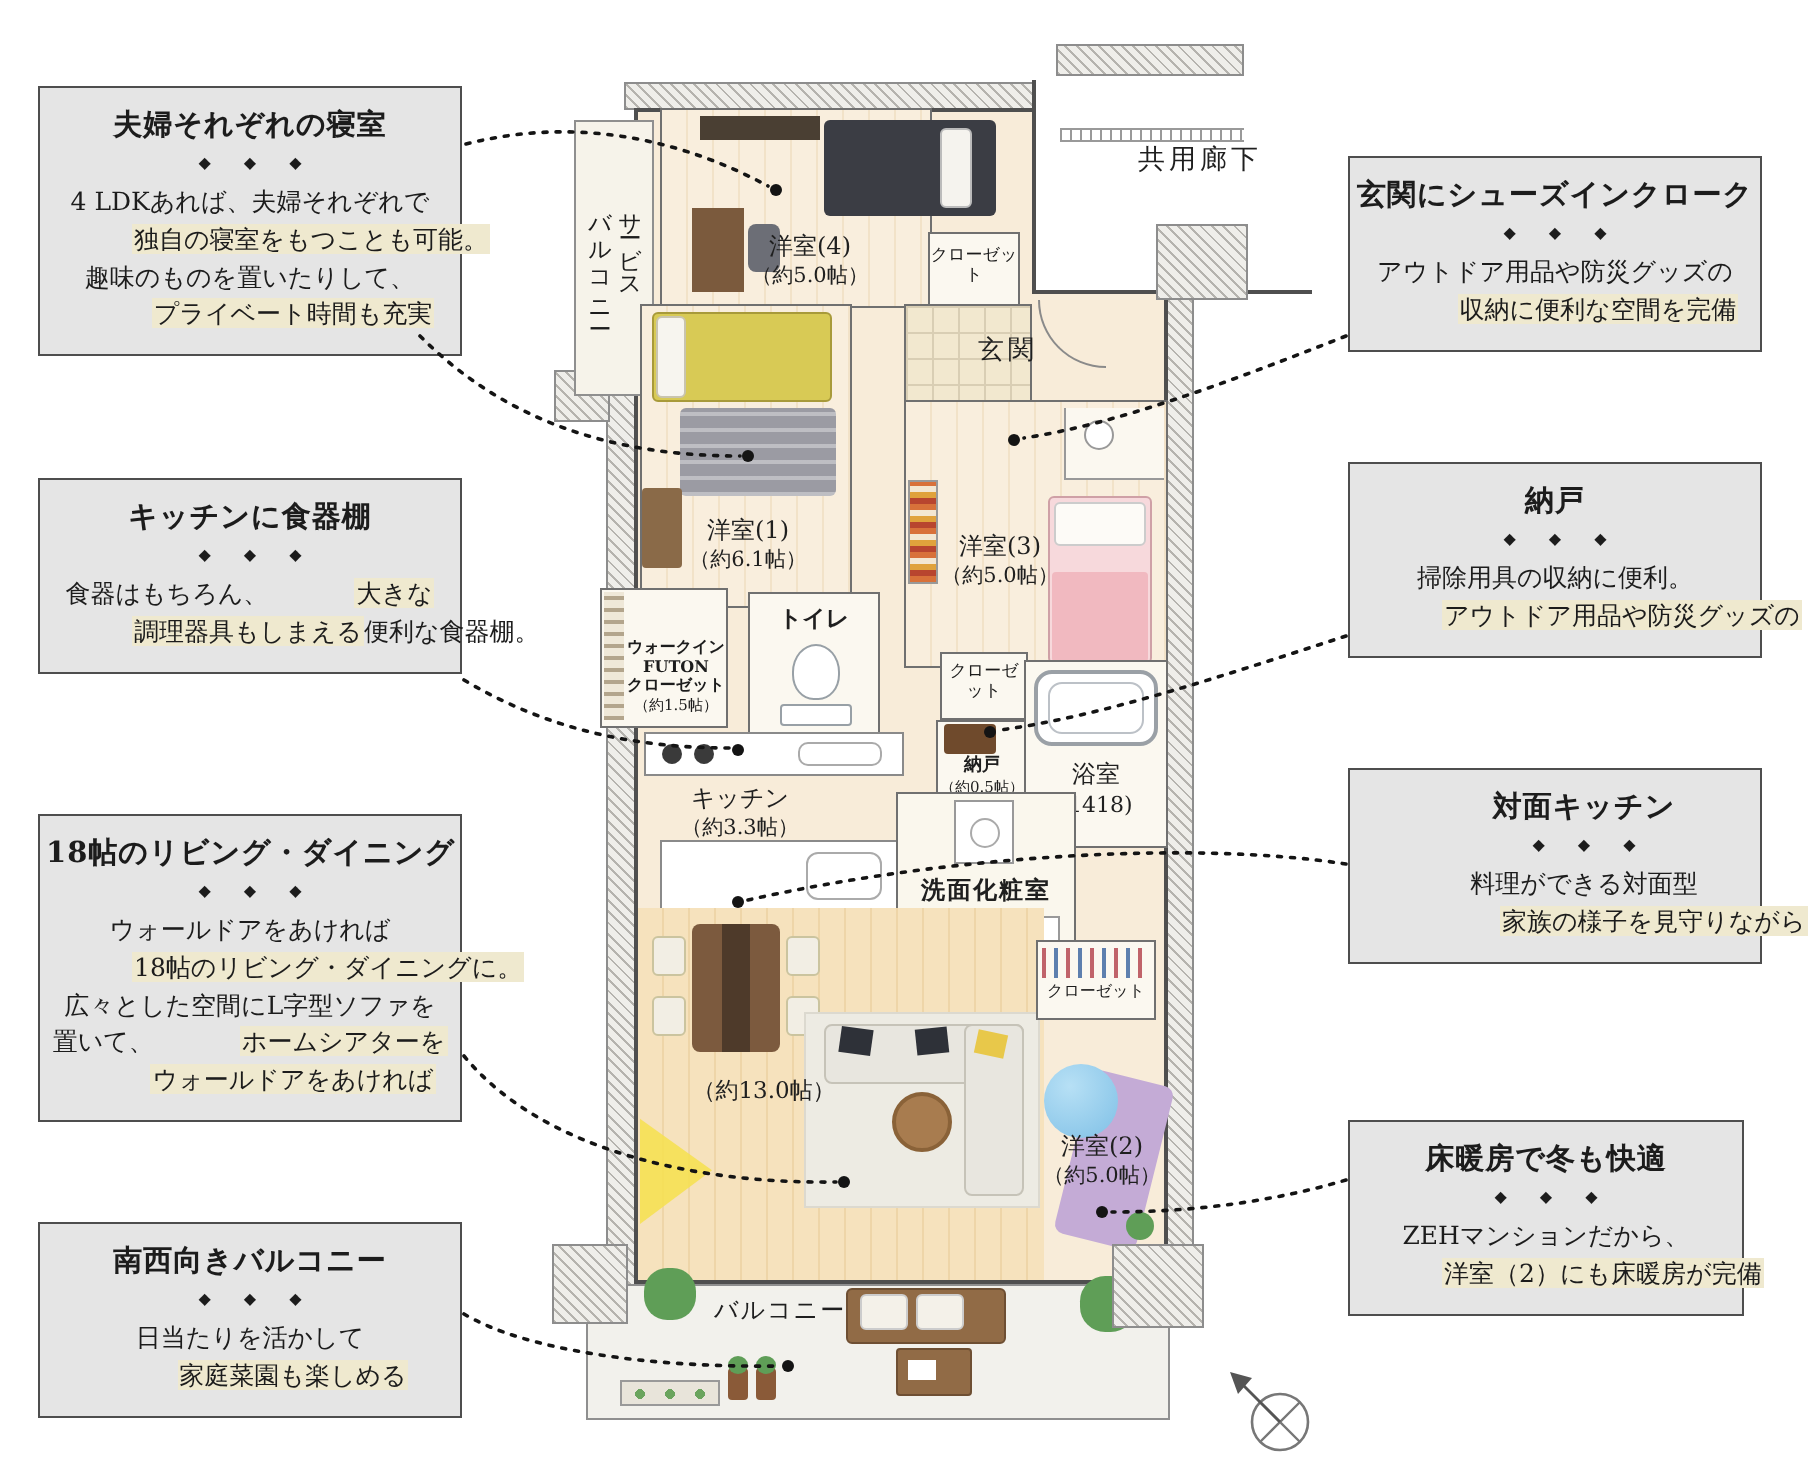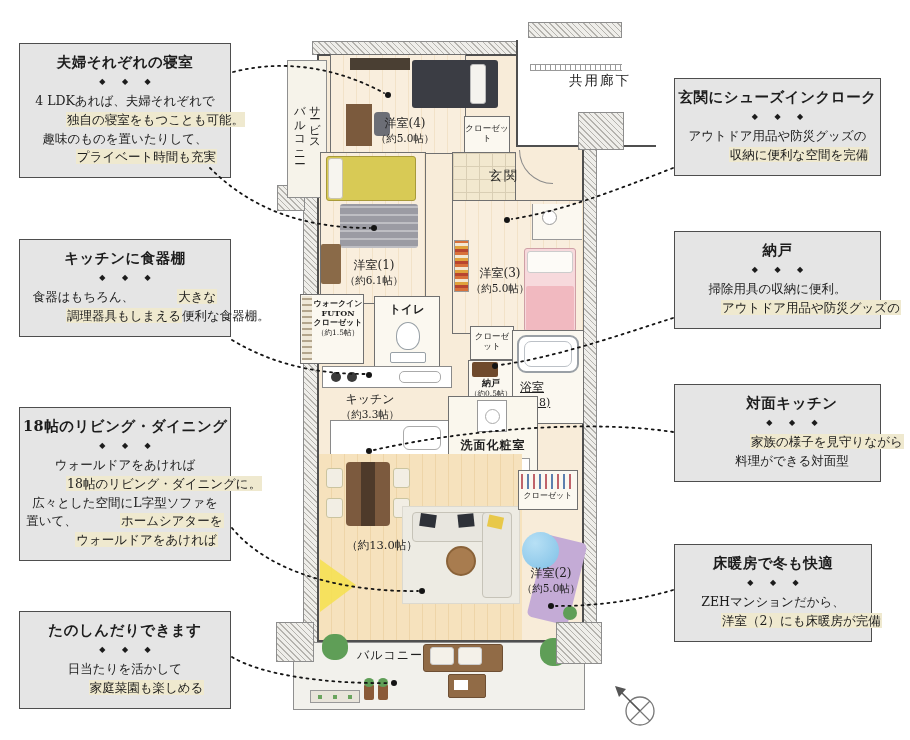--- a/index.html
+++ b/index.html
@@ -110,21 +110,21 @@
   <div class="furn" style="left:524px;top:248px;width:52px;height:84px;background:#f7d9dc;border:1px solid #cfa0a6;border-radius:3px;"></div>
   <div class="furn" style="left:527px;top:251px;width:46px;height:22px;background:#fdfbf7;border:1px solid #ccc;border-radius:3px;"></div>
   <div class="furn" style="left:526px;top:286px;width:48px;height:45px;background:#f1b9c0;border-radius:2px;"></div>
   <div class="rlabel" style="left:452px;top:266px;width:96px;">
     <span class="rname">洋室(3)</span>
     <span class="rsize">（約5.0帖）</span>
   </div>
 
   <div class="room white-room" style="left:300px;top:294px;width:64px;height:70px;padding:4px 0 0 12px;">
     <div class="furn" style="left:1px;top:1px;width:10px;height:64px;background:repeating-linear-gradient(0deg,#b3a58c 0 2px,#efe8d8 2px 6px);"></div>
-    <span class="tiny" style="font-size:8px;font-weight:bold;">ウォークイン</span>
+    <span class="tiny" style="font-size:8px;font-weight:bold;margin-top:20px;">ウォークイン</span>
     <span class="tiny" style="font-size:8px;font-weight:bold;">FUTON</span>
     <span class="tiny" style="font-size:8px;font-weight:bold;">クローゼット</span>
     <span class="tiny" style="font-size:7.5px;">（約1.5帖）</span>
   </div>
 
   <div class="room white-room" style="left:374px;top:296px;width:66px;height:76px;"></div>
   <div class="rlabel" style="left:374px;top:302px;width:66px;">
     <span class="rname" style="font-size:11.5px;font-weight:bold;">トイレ</span>
   </div>
   <div class="furn" style="left:396px;top:322px;width:24px;height:28px;background:#fff;border:1.2px solid #98a0a6;border-radius:50% 50% 45% 45%;"></div>
@@ -138,21 +138,21 @@
   <div class="furn" style="left:472px;top:362px;width:26px;height:15px;background:#6f4a2c;border-radius:2px;"></div>
   <div class="rlabel" style="left:468px;top:378px;width:46px;">
     <span class="tiny" style="font-size:9px;font-weight:bold;">納戸</span>
     <span class="tiny" style="font-size:7.5px;">（約0.5帖）</span>
   </div>
 
   <div class="room white-room" style="left:512px;top:330px;width:72px;height:94px;"></div>
   <div class="furn" style="left:517px;top:335px;width:62px;height:38px;background:#fff;border:2px solid #9aa0a6;border-radius:9px;">
     <div style="position:absolute;left:5px;top:4px;width:48px;height:26px;border:1px solid #bcc1c7;border-radius:7px;"></div>
   </div>
-  <div class="rlabel" style="left:496px;top:380px;width:72px;text-decoration:underline;">
+  <div class="rlabel" style="left:512px;top:380px;width:72px;">
     <span class="rname">浴室</span>
     <span class="rsize" style="font-size:11px;">(1418)</span>
   </div>
 
   <div class="furn" style="left:322px;top:366px;width:130px;height:22px;background:#fff;border:1.2px solid #8a8a8a;">
     <div style="position:absolute;left:8px;top:5px;width:10px;height:10px;background:#3a3a3a;border-radius:50%;"></div>
     <div style="position:absolute;left:24px;top:5px;width:10px;height:10px;background:#3a3a3a;border-radius:50%;"></div>
     <div style="position:absolute;right:10px;top:4px;width:42px;height:12px;border:1px solid #aaa;border-radius:5px;"></div>
   </div>
   <div class="rlabel" style="left:316px;top:392px;width:108px;">
@@ -251,21 +251,21 @@
   <div class="box-title">18帖のリビング・ダイニング</div>
   <div class="box-deco">◆ ◆ ◆</div>
   <div class="box-line"><span>ウォールドアをあければ</span></div>
   <div class="box-line"><span class="hl">18帖のリビング・ダイニングに。</span></div>
   <div class="box-line"><span>広々とした空間にL字型ソファを</span></div>
   <div class="box-line"><span>置いて、</span><span class="hl">ホームシアターを</span></div>
   <div class="box-line"><span class="hl">ウォールドアをあければ</span></div>
 </div>
 
 <div class="box" style="left:19px;top:611px;width:212px;">
-  <div class="box-title">たのしんだりできます</div>
+  <div class="box-title">南西向きバルコニー</div>
   <div class="box-deco">◆ ◆ ◆</div>
   <div class="box-line"><span>日当たりを活かして</span></div>
   <div class="box-line"><span class="hl">家庭菜園も楽しめる</span></div>
 </div>
 
 <div class="box" style="left:674px;top:78px;width:207px;">
   <div class="box-title">玄関にシューズインクローク</div>
   <div class="box-deco">◆ ◆ ◆</div>
   <div class="box-line"><span>アウトドア用品や防災グッズの</span></div>
   <div class="box-line"><span class="hl">収納に便利な空間を完備</span></div>
@@ -274,25 +274,25 @@
 <div class="box" style="left:674px;top:231px;width:207px;">
   <div class="box-title">納戸</div>
   <div class="box-deco">◆ ◆ ◆</div>
   <div class="box-line"><span>掃除用具の収納に便利。</span></div>
   <div class="box-line"><span class="hl">アウトドア用品や防災グッズの</span></div>
 </div>
 
 <div class="box" style="left:674px;top:384px;width:207px;padding-left:32px;">
   <div class="box-title">対面キッチン</div>
   <div class="box-deco">◆ ◆ ◆</div>
+  <div class="box-line"><span>料理ができる対面型</span></div>
   <div class="box-line"><span class="hl">家族の様子を見守りながら</span></div>
-  <div class="box-line"><span>料理ができる対面型</span></div>
-</div>
-
-<div class="box" style="left:674px;top:544px;width:198px;">
+</div>
+
+<div class="box" style="left:674px;top:560px;width:198px;">
   <div class="box-title">床暖房で冬も快適</div>
   <div class="box-deco">◆ ◆ ◆</div>
   <div class="box-line"><span>ZEHマンションだから、</span></div>
   <div class="box-line"><span class="hl">洋室（2）にも床暖房が完備</span></div>
 </div>
 
 <svg class="overlay" width="910" height="740" viewBox="0 0 910 740">
   <g fill="none" stroke="#141414" stroke-width="1.8" stroke-dasharray="2 4.5" stroke-linecap="round">
     <path d="M233,72 C 292,57 345,72 384,93"></path>
     <path d="M210,168 C 252,210 305,228 370,228"></path>

